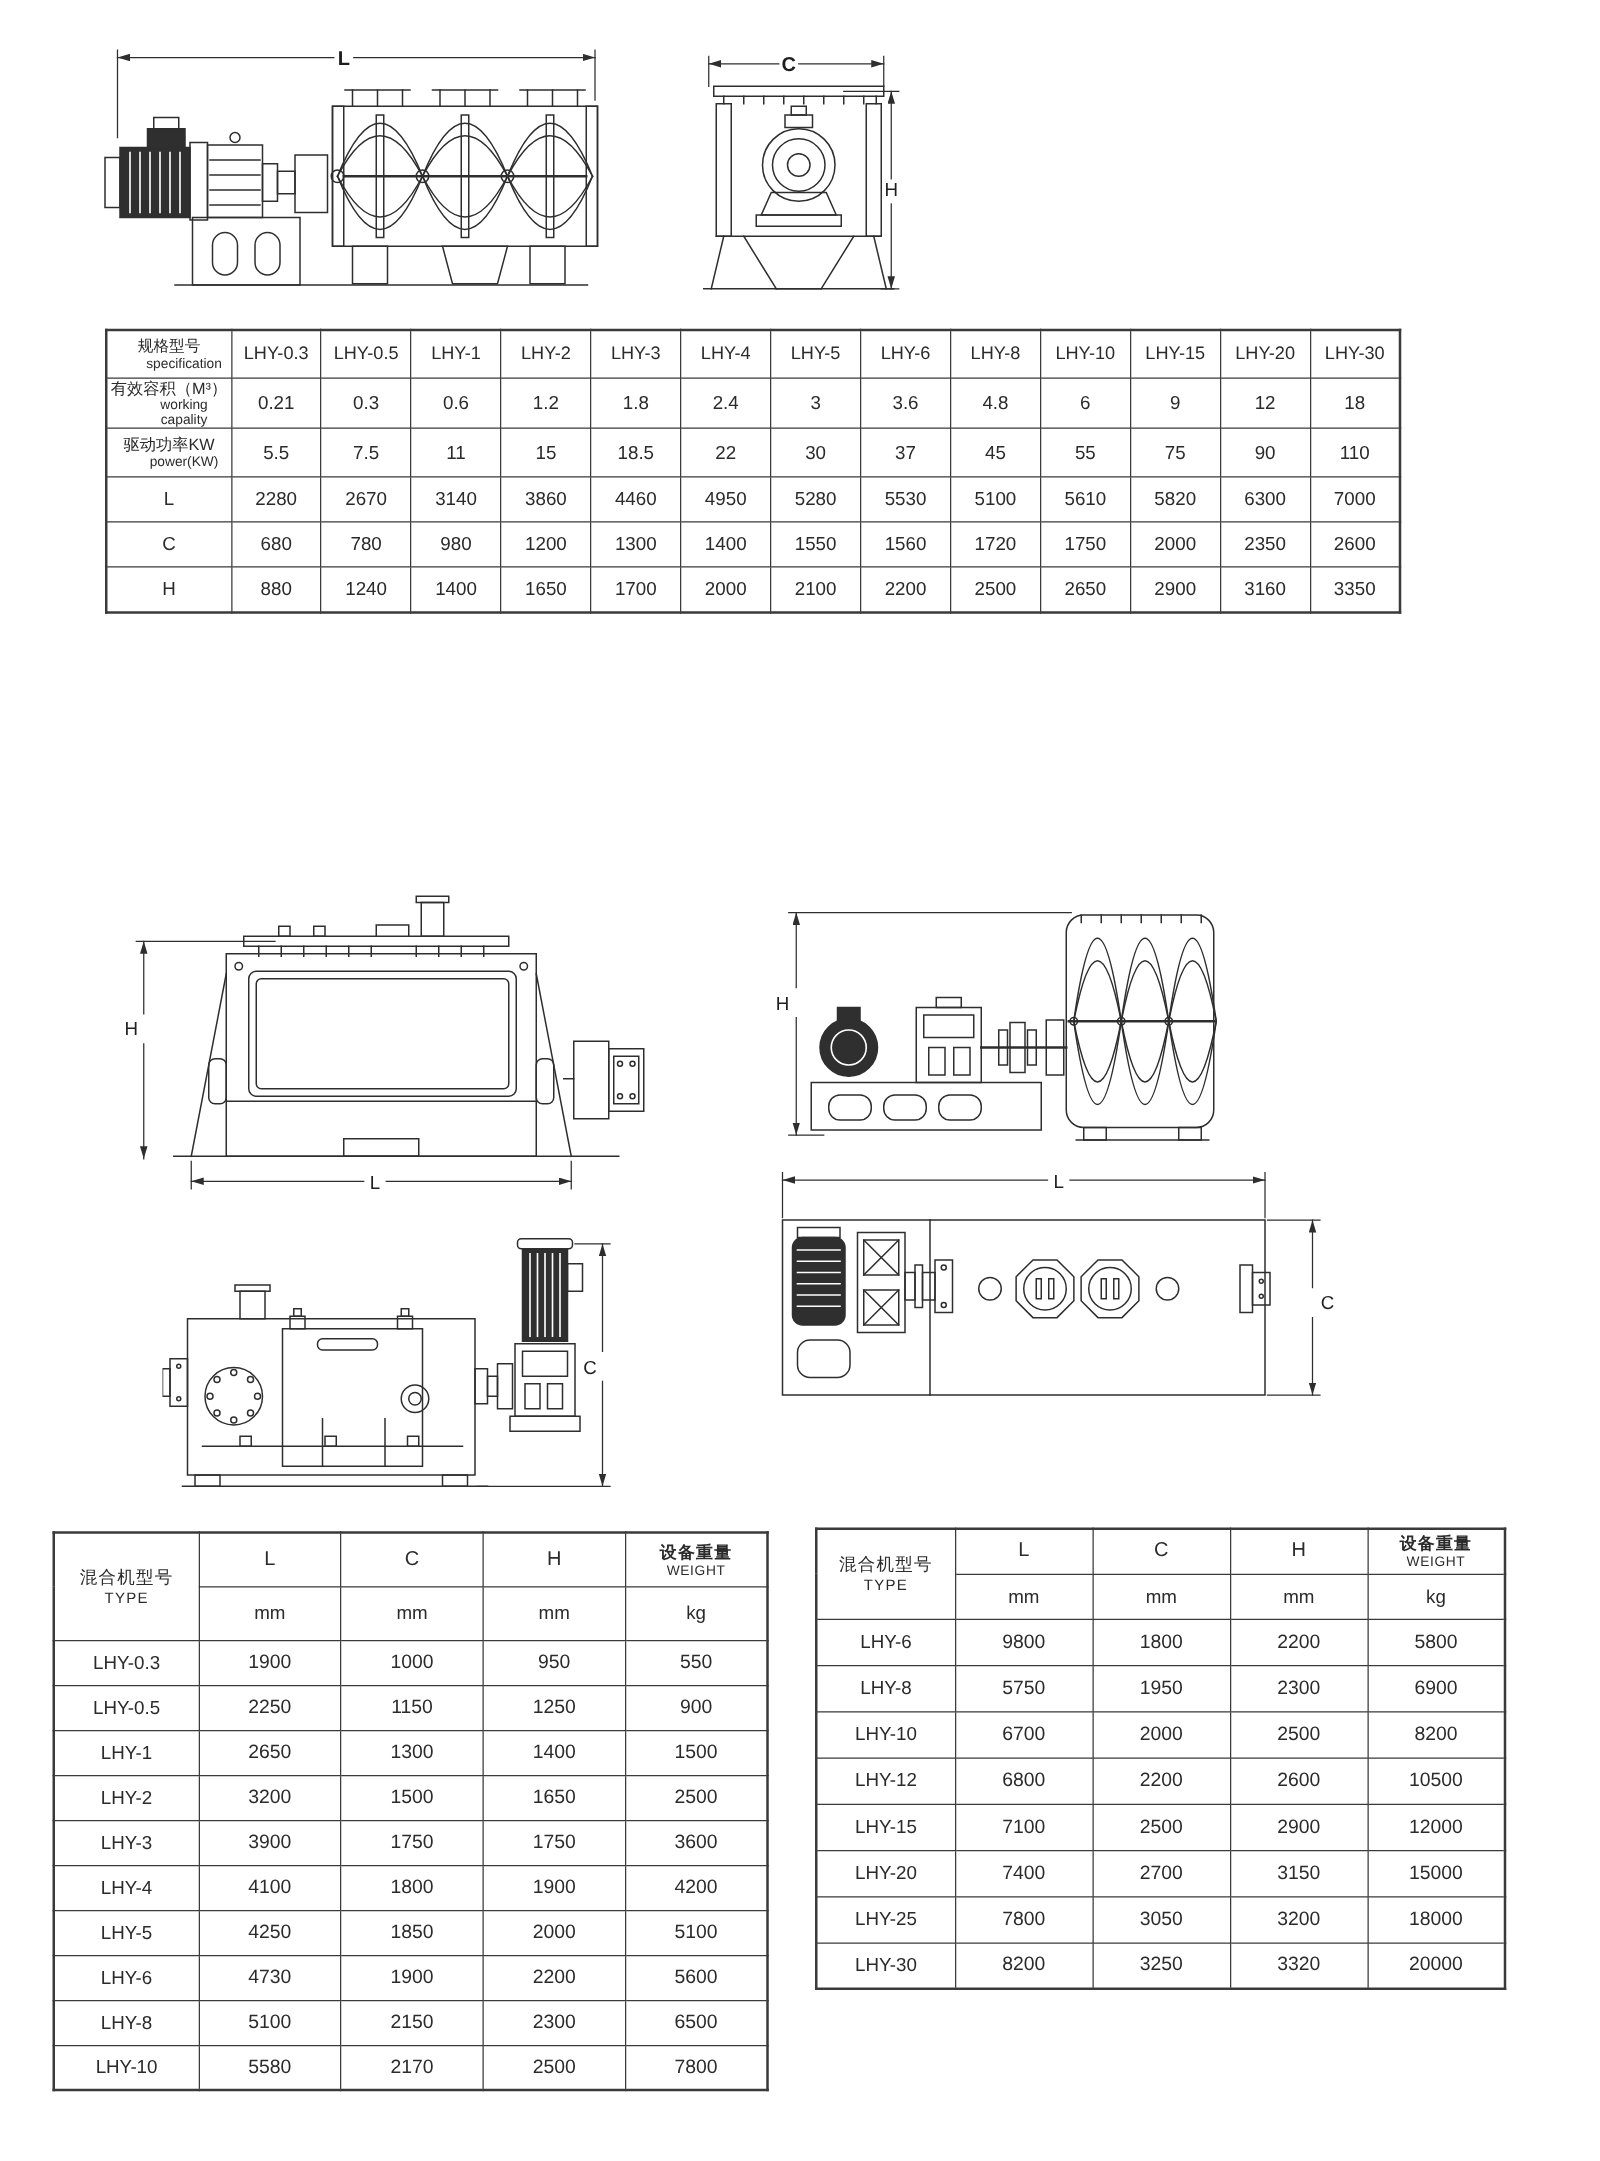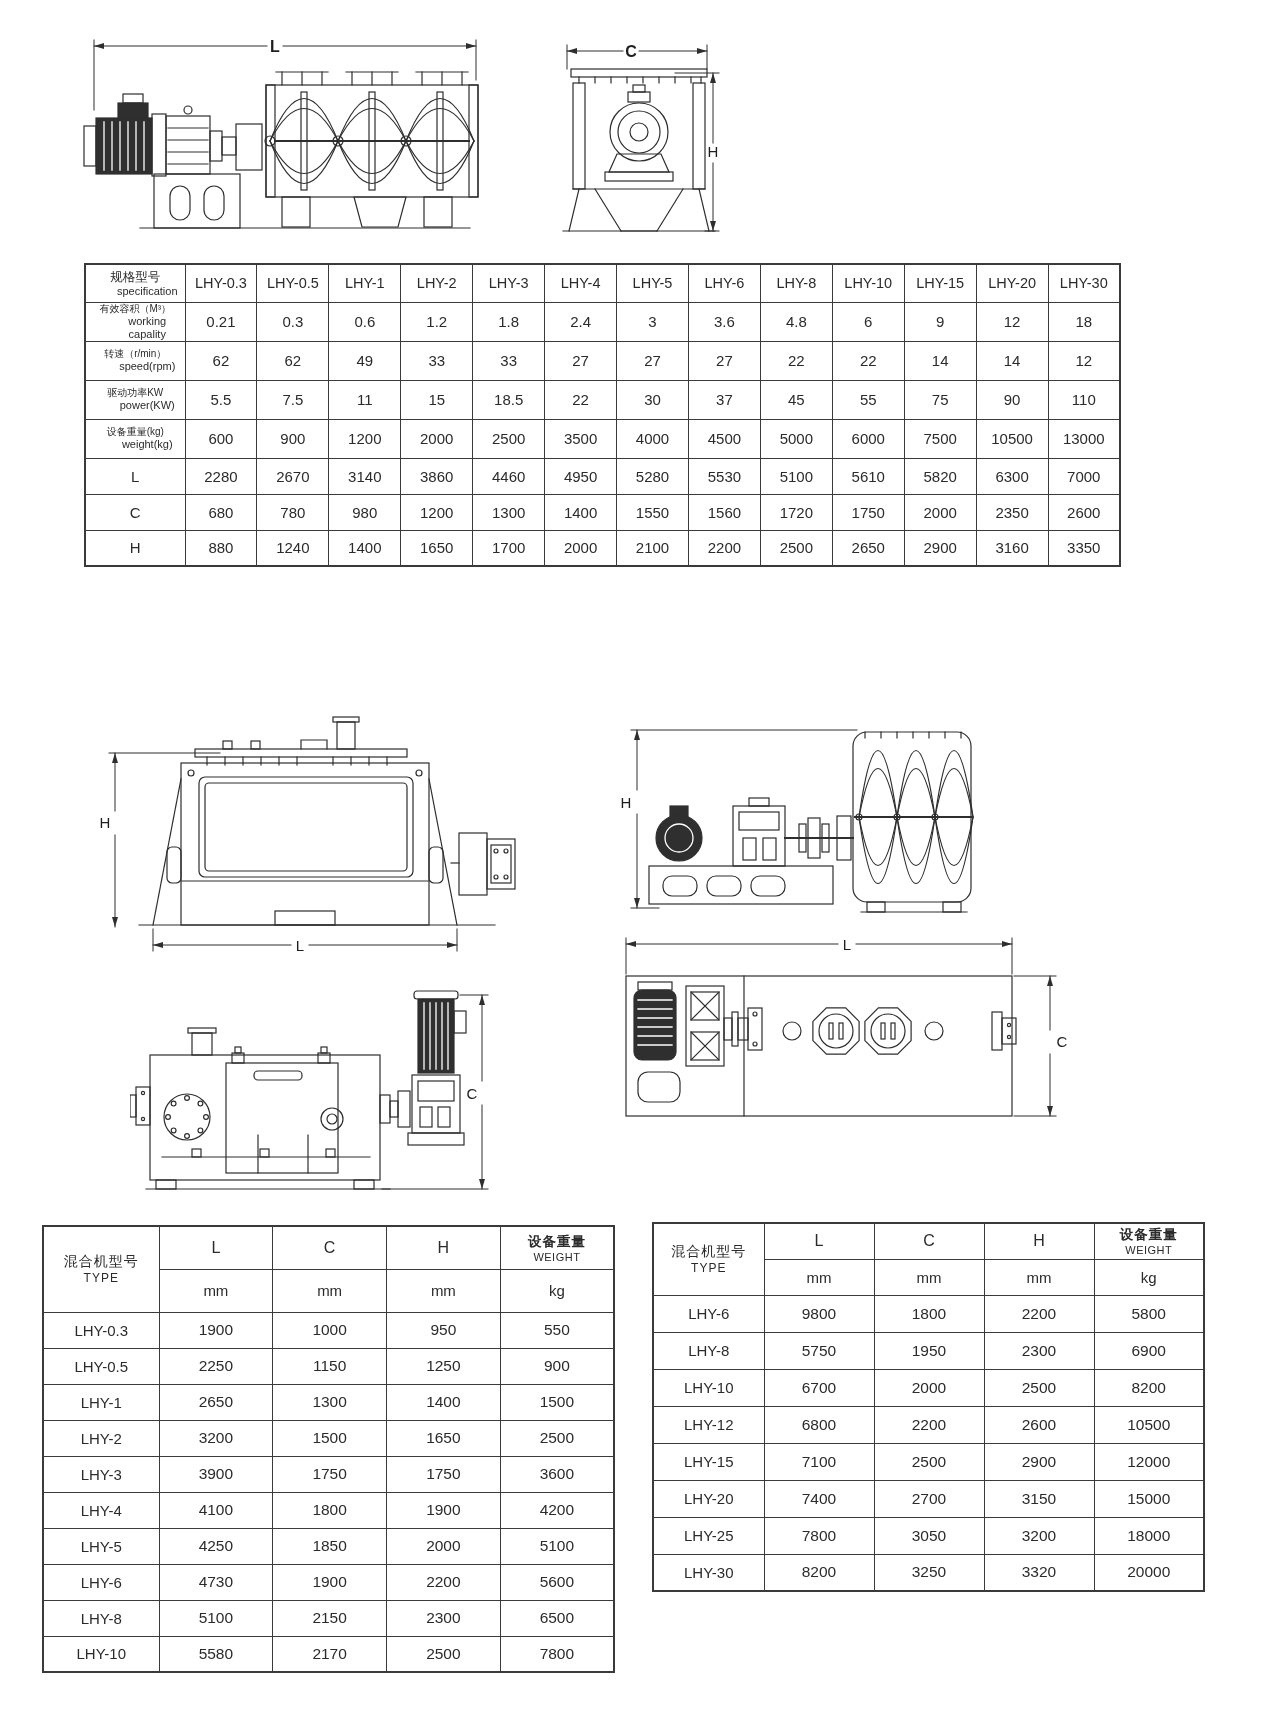--- a/index.html
+++ b/index.html
@@ -12,21 +12,21 @@
 
   
   table { border-collapse:collapse; table-layout:fixed; background:#fff; }
   th,td { border:1.6px solid #3a3a3a; text-align:center; vertical-align:middle; font-weight:400; padding:0 1px; }
   table { border:2px solid #3a3a3a; }
 
   #spec-table { font-size:15px;border-radius:19px; }
   #spec-table tr.hrow th { height:38px; font-size:14.5px; }
   #spec-table tr.r2 th, #spec-table tr.r2 td { height:39px; }
   #spec-table tr.r1 th, #spec-table tr.r1 td { height:36px; font-size:15px; }
-  #spec-table th.lbl .zh { font-size:10px; line-height:1.2; }
+  #spec-table th.lbl .zh { font-size:13px; line-height:1.2; }
   #spec-table th.lbl .en { font-size:11px; line-height:1.1;margin-left:24px; }
   #spec-table th.lbl .one { font-size:15px; }
   #spec-table tr.hrow th.lbl .zh { font-size:12.5px; }
 
   .dim-table td { font-size:15.5px; }
   .dim-table th.type { font-size:15px; }
   .dim-table th.col { font-size:16px; }
   .dim-table th.unit { font-size:15px; }
   .dim-table th.lbl .zh { font-size:14px; letter-spacing:1px; }
   .dim-table th.lbl .en { font-size:12px; letter-spacing:1px; }
@@ -235,74 +235,36 @@
         <td>3</td>
         <td>3.6</td>
         <td>4.8</td>
         <td>6</td>
         <td>9</td>
         <td>12</td>
         <td>18</td>
       </tr>
       <tr class="r2">
         <th class="lbl">
-          <div class="zh">转速（r/min）</div>
-          <div class="en">speed(rpm)</div>
-        </th>
-        <td>62</td>
-        <td>62</td>
-        <td>49</td>
-        <td>33</td>
-        <td>33</td>
-        <td>27</td>
-        <td>27</td>
-        <td>27</td>
-        <td>22</td>
-        <td>22</td>
-        <td>14</td>
-        <td>14</td>
-        <td>12</td>
-      </tr>
-      <tr class="r2">
-        <th class="lbl">
           <div class="zh">驱动功率KW</div>
           <div class="en">power(KW)</div>
         </th>
         <td>5.5</td>
         <td>7.5</td>
         <td>11</td>
         <td>15</td>
         <td>18.5</td>
         <td>22</td>
         <td>30</td>
         <td>37</td>
         <td>45</td>
         <td>55</td>
         <td>75</td>
         <td>90</td>
         <td>110</td>
-      </tr>
-      <tr class="r2">
-        <th class="lbl">
-          <div class="zh">设备重量(kg)</div>
-          <div class="en">weight(kg)</div>
-        </th>
-        <td>600</td>
-        <td>900</td>
-        <td>1200</td>
-        <td>2000</td>
-        <td>2500</td>
-        <td>3500</td>
-        <td>4000</td>
-        <td>4500</td>
-        <td>5000</td>
-        <td>6000</td>
-        <td>7500</td>
-        <td>10500</td>
-        <td>13000</td>
       </tr>
       <tr class="r1">
         <th class="lbl">
           <div class="one">L</div>
         </th>
         <td>2280</td>
         <td>2670</td>
         <td>3140</td>
         <td>3860</td>
         <td>4460</td>

